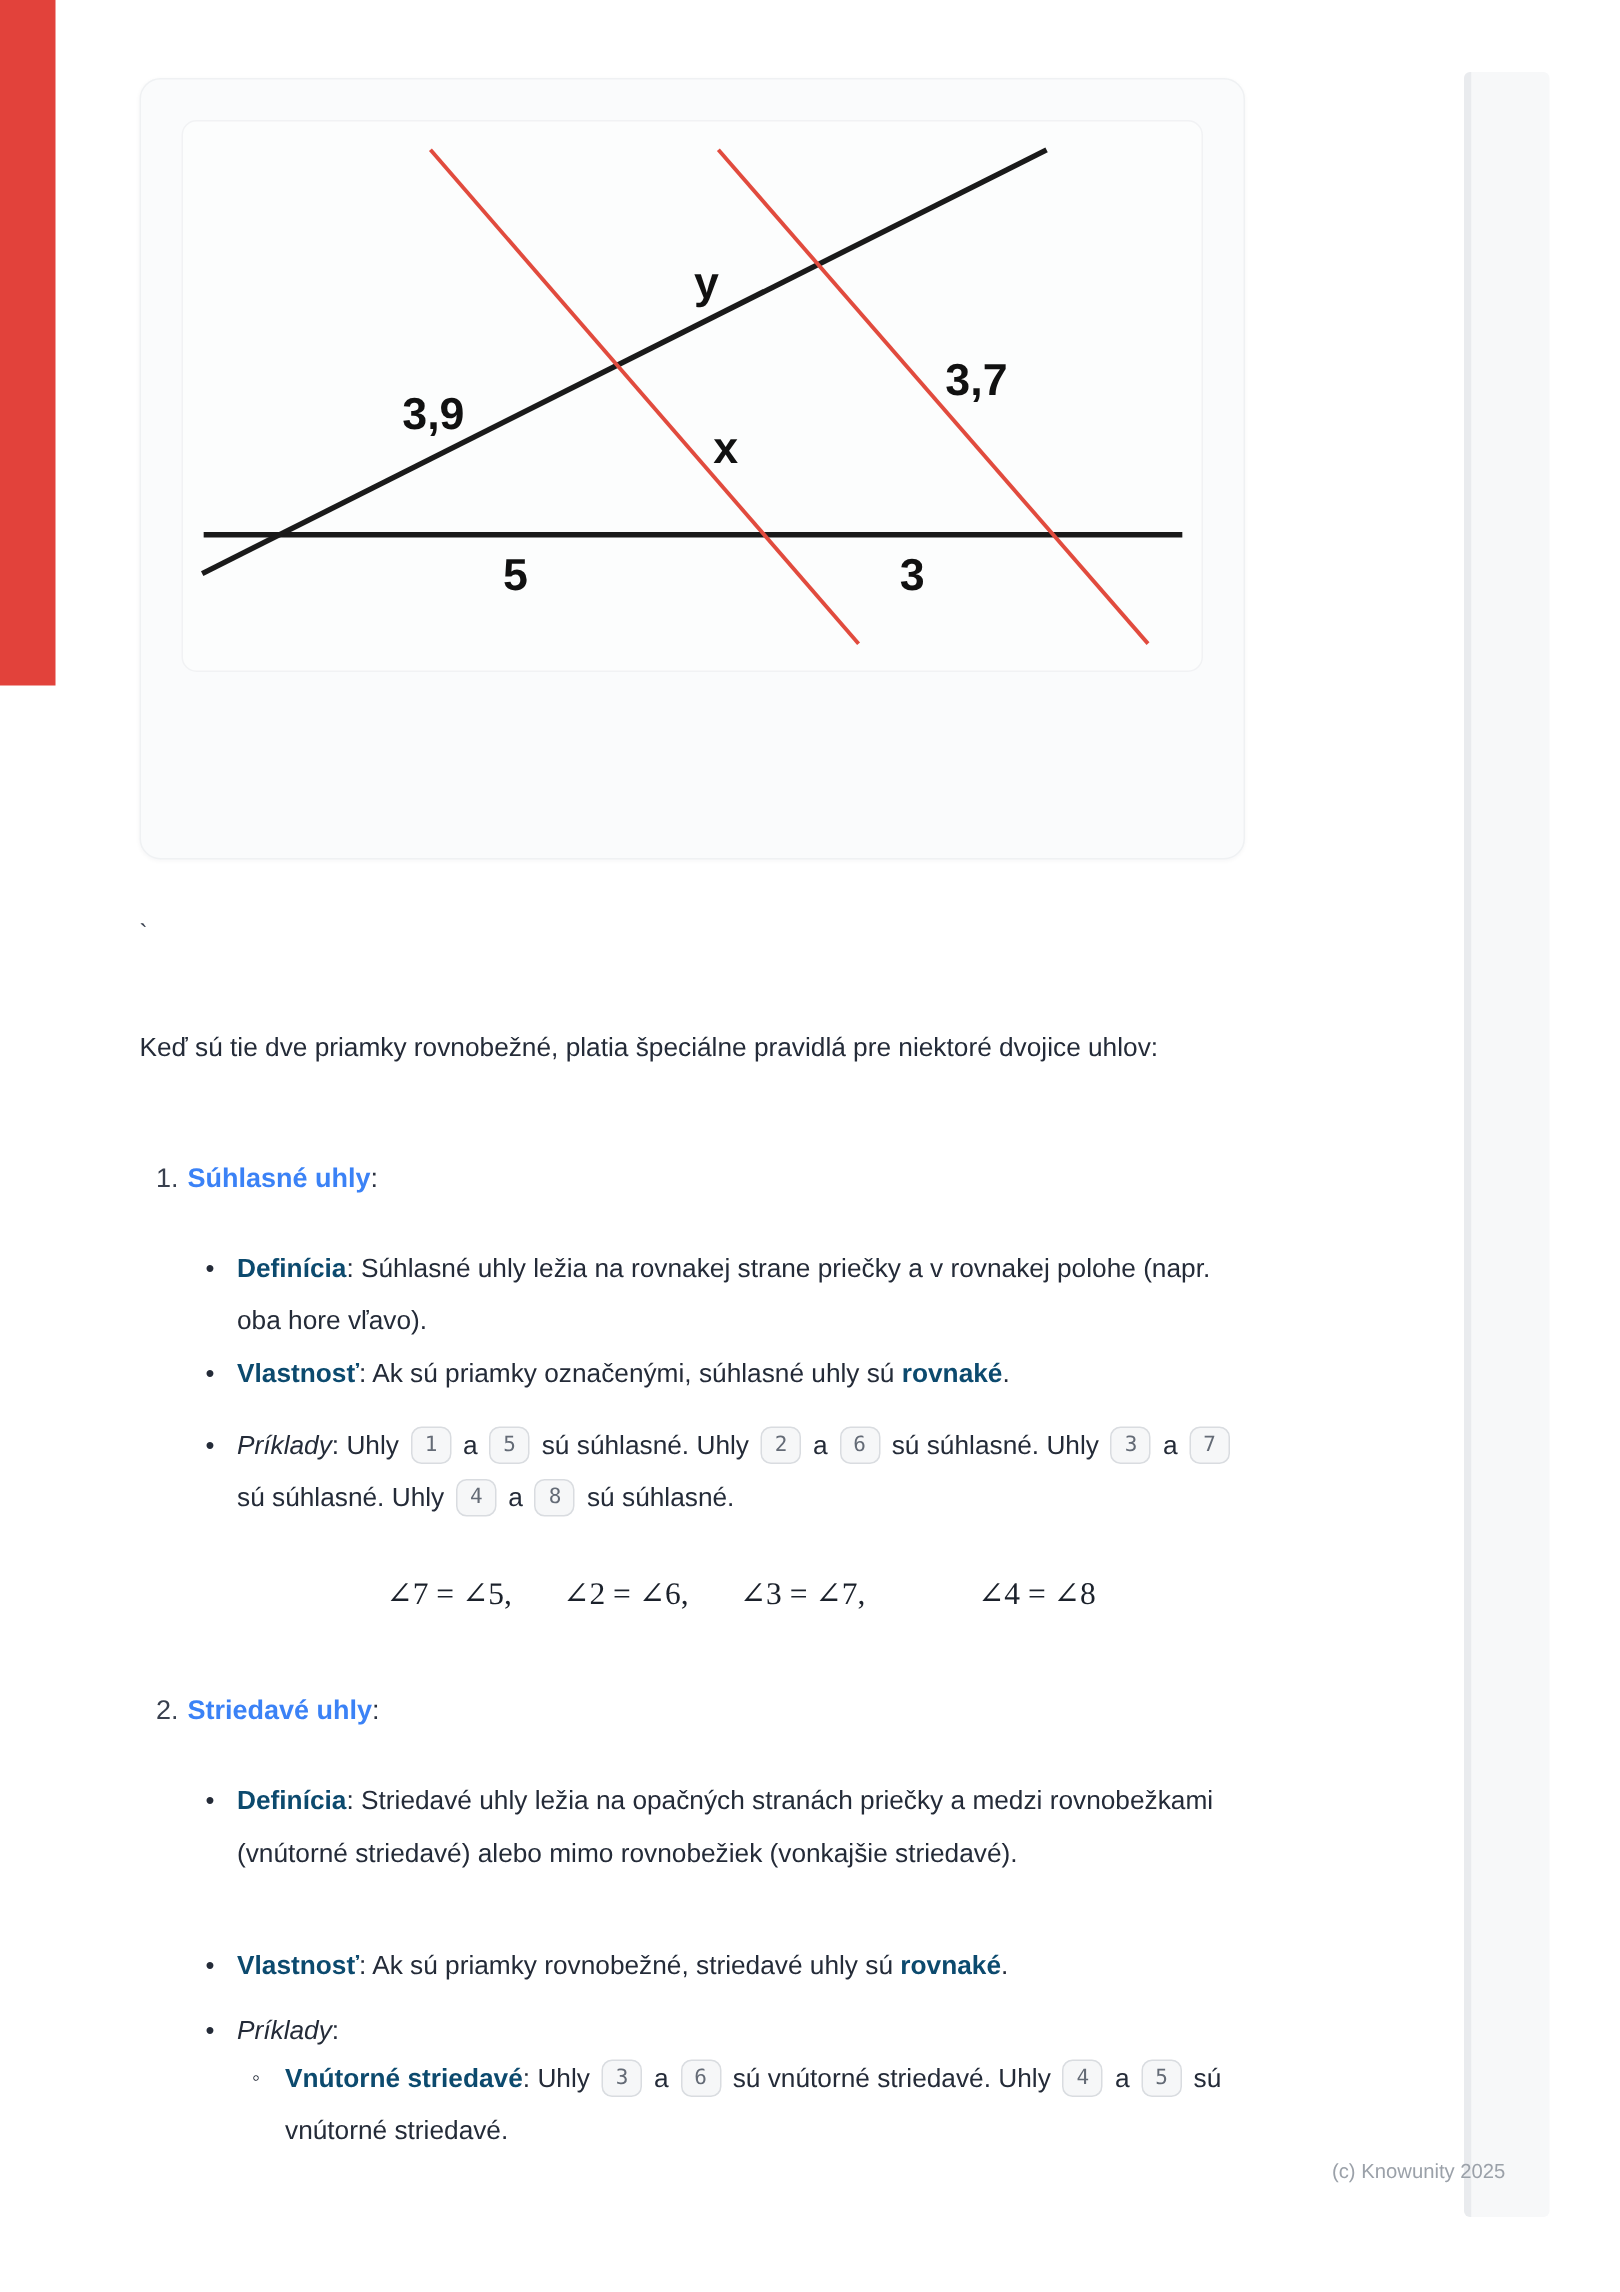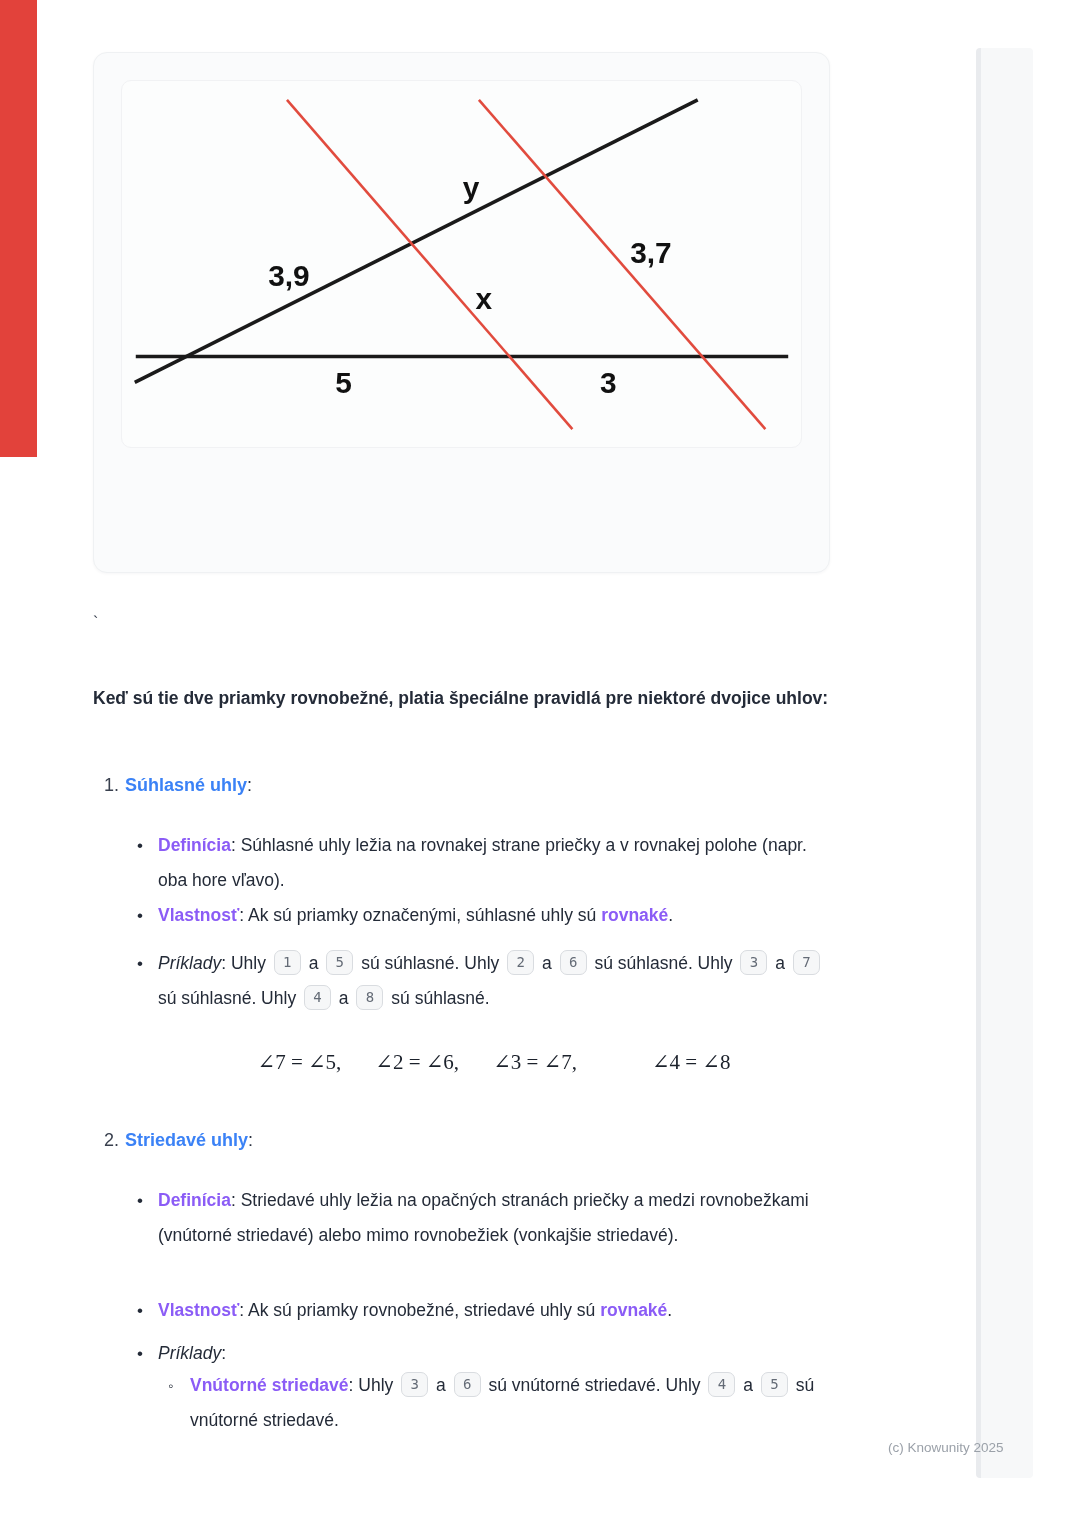--- a/index.html
+++ b/index.html
@@ -23,30 +23,30 @@
   .fig-img svg { display:block; width:100%; height:100%; }
   .fig-caption { position:absolute; left:20px; right:20px; top:415px; text-align:center;
                  font-style:italic; font-size:17px; line-height:30px; color:#767e88; }
 
   .stray { position:absolute; left:93px; top:614px; font-size:16px; color:#3a4150; }
 
   .content { position:absolute; left:93px; top:0; width:737px; }
   .content > div { position:absolute; }
 
   .intro { top:681px; left:0; width:737px; font-size:17.5px; line-height:35px;
-           text-align:justify; color:#242b38;font-weight:bold; }
+           text-align:justify; color:#242b38; }
 
   .hrow { left:11px; font-size:18px; line-height:25px; color:#2a3140; }
   .hrow .num { display:inline-block; width:21px; color:#39404e; }
   .hrow b { color:#3b82f6; }
 
   .bullet { left:44px; width:693px; display:flex; }
   .marker { width:21px; flex:0 0 21px; font-size:17px; line-height:35px; color:#242b38; }
   .btxt { flex:1; font-size:17.5px; line-height:35px; color:#242b38; }
-  .btxt b { color:#8b5cf6; }
+  .btxt b { color:#0c4a6e; }
   .ital { font-style:italic; }
 
   .chip { display:inline-block; min-width:27px; height:25px; line-height:23px; padding:0 3px;
           margin:0 3px; text-align:center; background:#f6f7f8; border:1px solid #d9dce0;
           border-radius:7px; font-family:"DejaVu Sans Mono",monospace; font-size:14px;
           color:#646b76; vertical-align:2px; }
 
   .mathline { left:65px; width:672px; text-align:center;
               font-family:"Liberation Serif","DejaVu Serif",serif;
               font-size:21px; color:#1b212b; }

